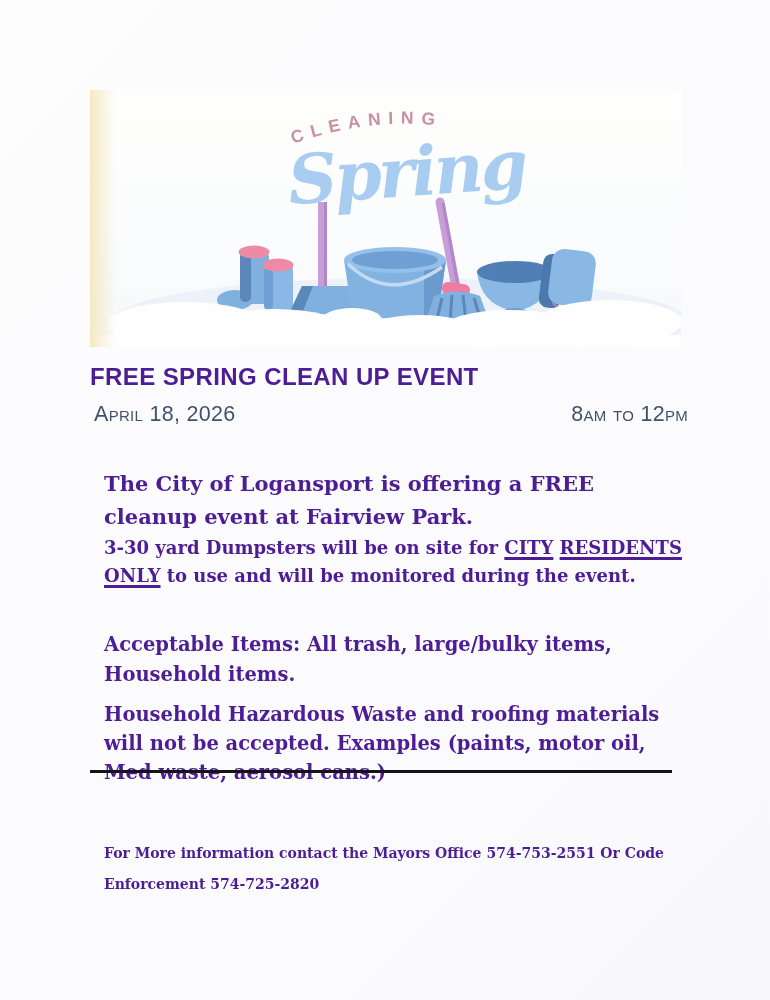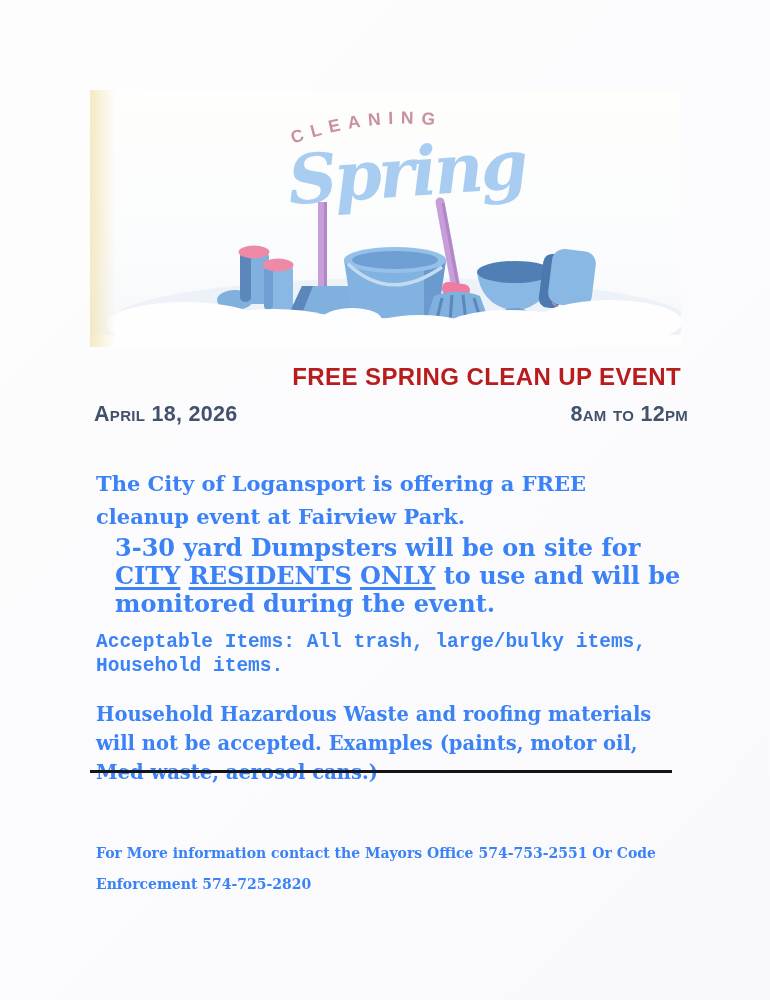--- a/index.html
+++ b/index.html
@@ -26,39 +26,39 @@
     font-size:17.5px;letter-spacing:7.5px;fill:#c9909f;
   }
   .script-text{
     font-family:"DejaVu Serif",serif;font-style:italic;font-weight:bold;
     font-size:68px;fill:#a8cdf0;letter-spacing:-3px;
   }
 
   
   .headline{
     position:absolute;left:90px;top:363px;width:591px;
-    text-align:right;color:#b91c1c;font-size:24px;font-weight:bold;
+    text-align:left;color:#4c1d95;font-size:24px;font-weight:bold;
     letter-spacing:0.4px;
   }
 
   
   .event-row{
     position:absolute;left:94px;top:402px;width:594px;
     display:flex;justify-content:space-between;align-items:flex-start;
-    color:#41526a;font-size:21.5px;font-weight:bold;
+    color:#41526a;font-size:21.5px;font-weight:normal;
     font-variant:small-caps;letter-spacing:0.3px;
   }
 
   
-  .bodytext{position:absolute;left:96px;width:585px;color:#3b82f6;
+  .bodytext{position:absolute;left:104px;width:585px;color:#4c1d95;
     font-family:"DejaVu Serif",serif;font-weight:bold;margin:0;}
   .p1{top:467px;font-size:21px;line-height:33px;}
-  .p2{top:534px;font-size:24px;line-height:28px;margin-left:19px;}
+  .p2{top:534px;font-size:18px;line-height:28px;}
   .p3{top:593px;font-size:20px;line-height:28px;}
-  .p4{top:630px;font-size:19.5px;line-height:24px;font-family:Liberation Mono, monospace;}
+  .p4{top:630px;font-size:19.5px;line-height:30px;}
   .p5{top:665px;font-size:20px;line-height:28px;}
   .p6{top:700px;font-size:19.5px;line-height:29px;}
   .p7{top:787px;font-size:16px;line-height:26px;}
   .p8{top:838px;font-size:14px;line-height:31px;}
   .u{text-decoration:underline;text-decoration-thickness:2.5px;text-underline-offset:3px;}
 
   .rule{position:absolute;left:90px;top:770px;width:582px;height:3px;background:#141414;}
 </style>
 </head>
 <body>

